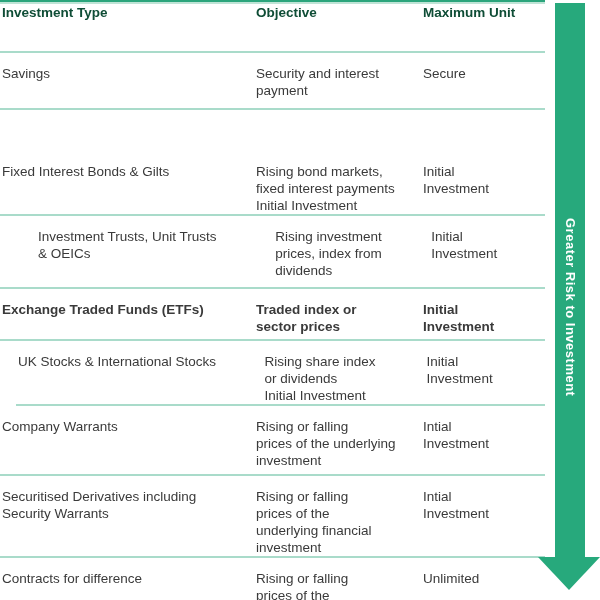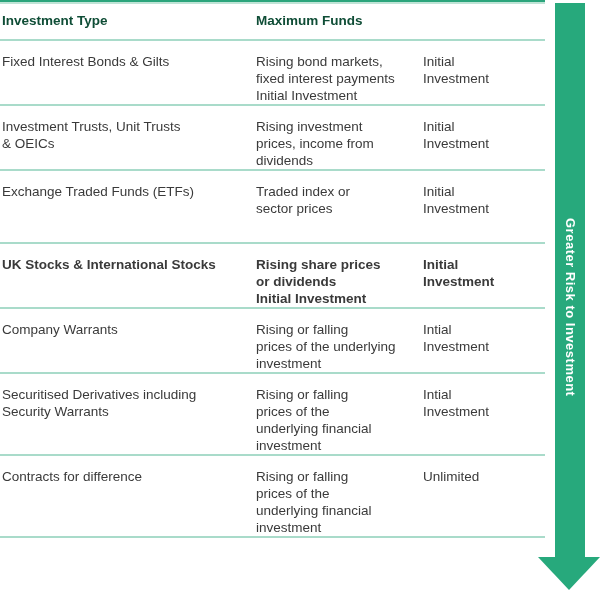--- a/index.html
+++ b/index.html
@@ -28,41 +28,41 @@
     height: 2px;
     background: #2ba57c;
   }
   .top-border-light {
     height: 2px;
     background: #bfe4d6;
   }
   .t-header {
     display: flex;
     box-sizing: border-box;
-    height: 37px;
-    padding-top: 9px;
+    height: 49px;
+    padding-top: 1px;
     border-bottom: 2px solid #a9dbca;
     color: #0f4d36;
     font-weight: bold;
     font-size: 13.5px;
   }
   .t-row {
     display: flex;
     box-sizing: border-box;
     padding-top: 12px;
     border-bottom: 2px solid #a9dbca;
     color: #3a3a3a;
     font-size: 13.5px;
     line-height: 17px;
   }
   .t-body .t-row:nth-child(1) { min-height: 57px; }
-  .t-body .t-row:nth-child(2) { min-height: 62px; }
-  .t-body .t-row:nth-child(3) { min-height: 73px; }
+  .t-body .t-row:nth-child(2) { min-height: 62px; margin-top: 41px; }
+  .t-body .t-row:nth-child(3) { min-height: 73px; padding-left: 36px; }
   .t-body .t-row:nth-child(4) { min-height: 52px; font-weight: bold; }
-  .t-body .t-row:nth-child(5) { min-height: 64px; }
+  .t-body .t-row:nth-child(5) { min-height: 64px; margin-left: 16px; }
   .t-body .t-row:nth-child(6) { min-height: 70px; }
   .t-body .t-row:nth-child(7) { min-height: 81px; }
   .t-body .t-row:nth-child(8) { min-height: 87px; }
   .col-type {
     box-sizing: border-box;
     width: 256px;
     padding-left: 2px;
     padding-right: 10px;
     white-space: pre-line;
   }
@@ -114,51 +114,58 @@
 <body>
 
 <div class="page">
 
   <div class="table">
     <div class="top-border-dark"></div>
     <div class="top-border-light"></div>
 
     <div class="t-header">
       <div class="col-type">Investment Type</div>
-      <div class="col-loss">Maximum Funds</div>
+      <div class="col-objective">Objective</div>
+      <div class="col-loss">Maximum Unit</div>
     </div>
 
     <div class="t-body">
+      <div class="t-row">
+        <div class="col-type">Savings</div>
+        <div class="col-objective">Security and interest
+payment</div>
+        <div class="col-loss">Secure</div>
+      </div>
       <div class="t-row">
         <div class="col-type">Fixed Interest Bonds &amp; Gilts</div>
         <div class="col-objective">Rising bond markets,
 fixed interest payments
 Initial Investment</div>
         <div class="col-loss">Initial
 Investment</div>
       </div>
       <div class="t-row">
         <div class="col-type">Investment Trusts, Unit Trusts
 &amp; OEICs</div>
         <div class="col-objective">Rising investment
-prices, income from
+prices, index from
 dividends</div>
         <div class="col-loss">Initial
 Investment</div>
       </div>
       <div class="t-row">
         <div class="col-type">Exchange Traded Funds (ETFs)</div>
         <div class="col-objective">Traded index or
 sector prices</div>
         <div class="col-loss">Initial
 Investment</div>
       </div>
       <div class="t-row">
         <div class="col-type">UK Stocks &amp; International Stocks</div>
-        <div class="col-objective">Rising share prices
+        <div class="col-objective">Rising share index
 or dividends
 Initial Investment</div>
         <div class="col-loss">Initial
 Investment</div>
       </div>
       <div class="t-row">
         <div class="col-type">Company Warrants</div>
         <div class="col-objective">Rising or falling
 prices of the underlying
 investment</div>

